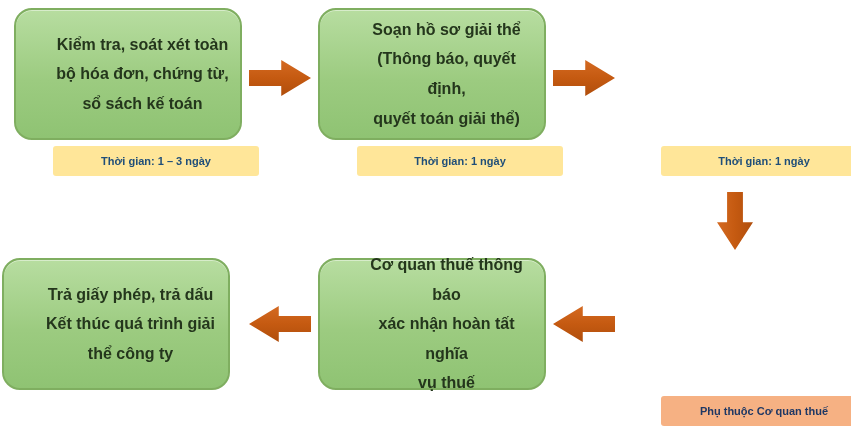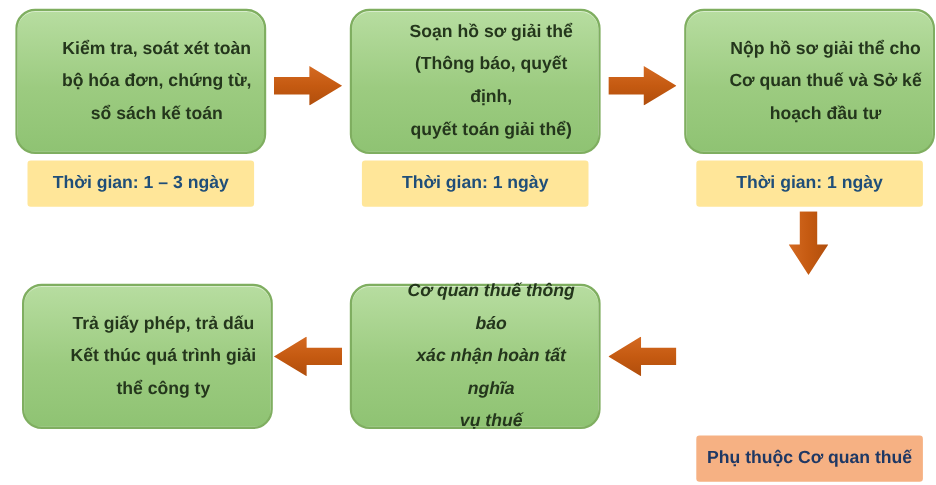--- a/index.html
+++ b/index.html
@@ -30,27 +30,28 @@
     white-space: pre-line;
     font-weight: bold;
     font-size: 16px;
     line-height: 1.85;
     color: #24361c;
     margin-left: 29px;
   }
   .time-label {
     position: absolute;
     width: 206px;
-    height: 42px;
+    height: 30px;
     border-radius: 3px;
     display: flex;
     align-items: center;
     justify-content: center;
     font-weight: bold;
-    font-size: 16px;
+    font-size: 11px;
+    margin-left: 28px;
   }
   .time-label.time { background: #ffe699; color: #1f4e79; }
   .time-label.dependent { background: #f6b183; color: #1f3864; }
 
   .flow-arrow {
     position: absolute;
     background: linear-gradient(180deg, #d46a22 0%, #c55a11 50%, #b04e0c 100%);
   }
   .arrow-right {
     width: 62px; height: 36px;
@@ -63,22 +64,22 @@
   .arrow-down {
     width: 36px; height: 58px;
     background: linear-gradient(90deg, #d46a22 0%, #c55a11 50%, #b04e0c 100%);
     clip-path: polygon(28% 0, 72% 0, 72% 52%, 100% 52%, 50% 100%, 0 52%, 28% 52%);
   }
 
   
   .pos-r1c1 { left: 14px;  top: 8px; }
   .pos-r1c2 { left: 318px; top: 8px; }
   .pos-r1c3 { left: 622px; top: 8px; }
-  .pos-r2c1 { left: 20px;  top: 258px; }
-  .pos-r2c2 { left: 318px; top: 258px; font-style: italic; }
+  .pos-r2c1 { left: 2px;  top: 258px; }
+  .pos-r2c2 { left: 318px; top: 258px; }
   .pos-r2c3 { left: 622px; top: 258px; }
 
   .pos-l-r1c1 { left: 25px;  top: 146px; }
   .pos-l-r1c2 { left: 329px; top: 146px; }
   .pos-l-r1c3 { left: 633px; top: 146px; }
   .pos-l-r2c1 { left: 25px;  top: 396px; }
   .pos-l-r2c2 { left: 329px; top: 396px; }
   .pos-l-r2c3 { left: 633px; top: 396px; }
 
   .pos-a12 { left: 249px; top: 60px; }
@@ -103,25 +104,20 @@
 
   <div class="step-box pos-r1c2">
     <span class="step-text">Soạn hồ sơ giải thể
 (Thông báo, quyết định,
 quyết toán giải thể)</span>
   </div>
   <div class="time-label time pos-l-r1c2">Thời gian: 1 ngày</div>
 
   <div class="flow-arrow arrow-right pos-a23"></div>
 
-  <div class="step-box pos-r1c3">
-    <span class="step-text">Nộp hồ sơ giải thể cho
-Cơ quan thuế và Sở kế
-hoạch đầu tư</span>
-  </div>
   <div class="time-label time pos-l-r1c3">Thời gian: 1 ngày</div>
 
   <div class="flow-arrow arrow-down pos-a34"></div>
 
   <div class="time-label dependent pos-l-r2c3">Phụ thuộc Cơ quan thuế</div>
 
   <div class="flow-arrow arrow-left pos-a45"></div>
 
   <div class="step-box pos-r2c2">
     <span class="step-text">Cơ quan thuế thông báo

